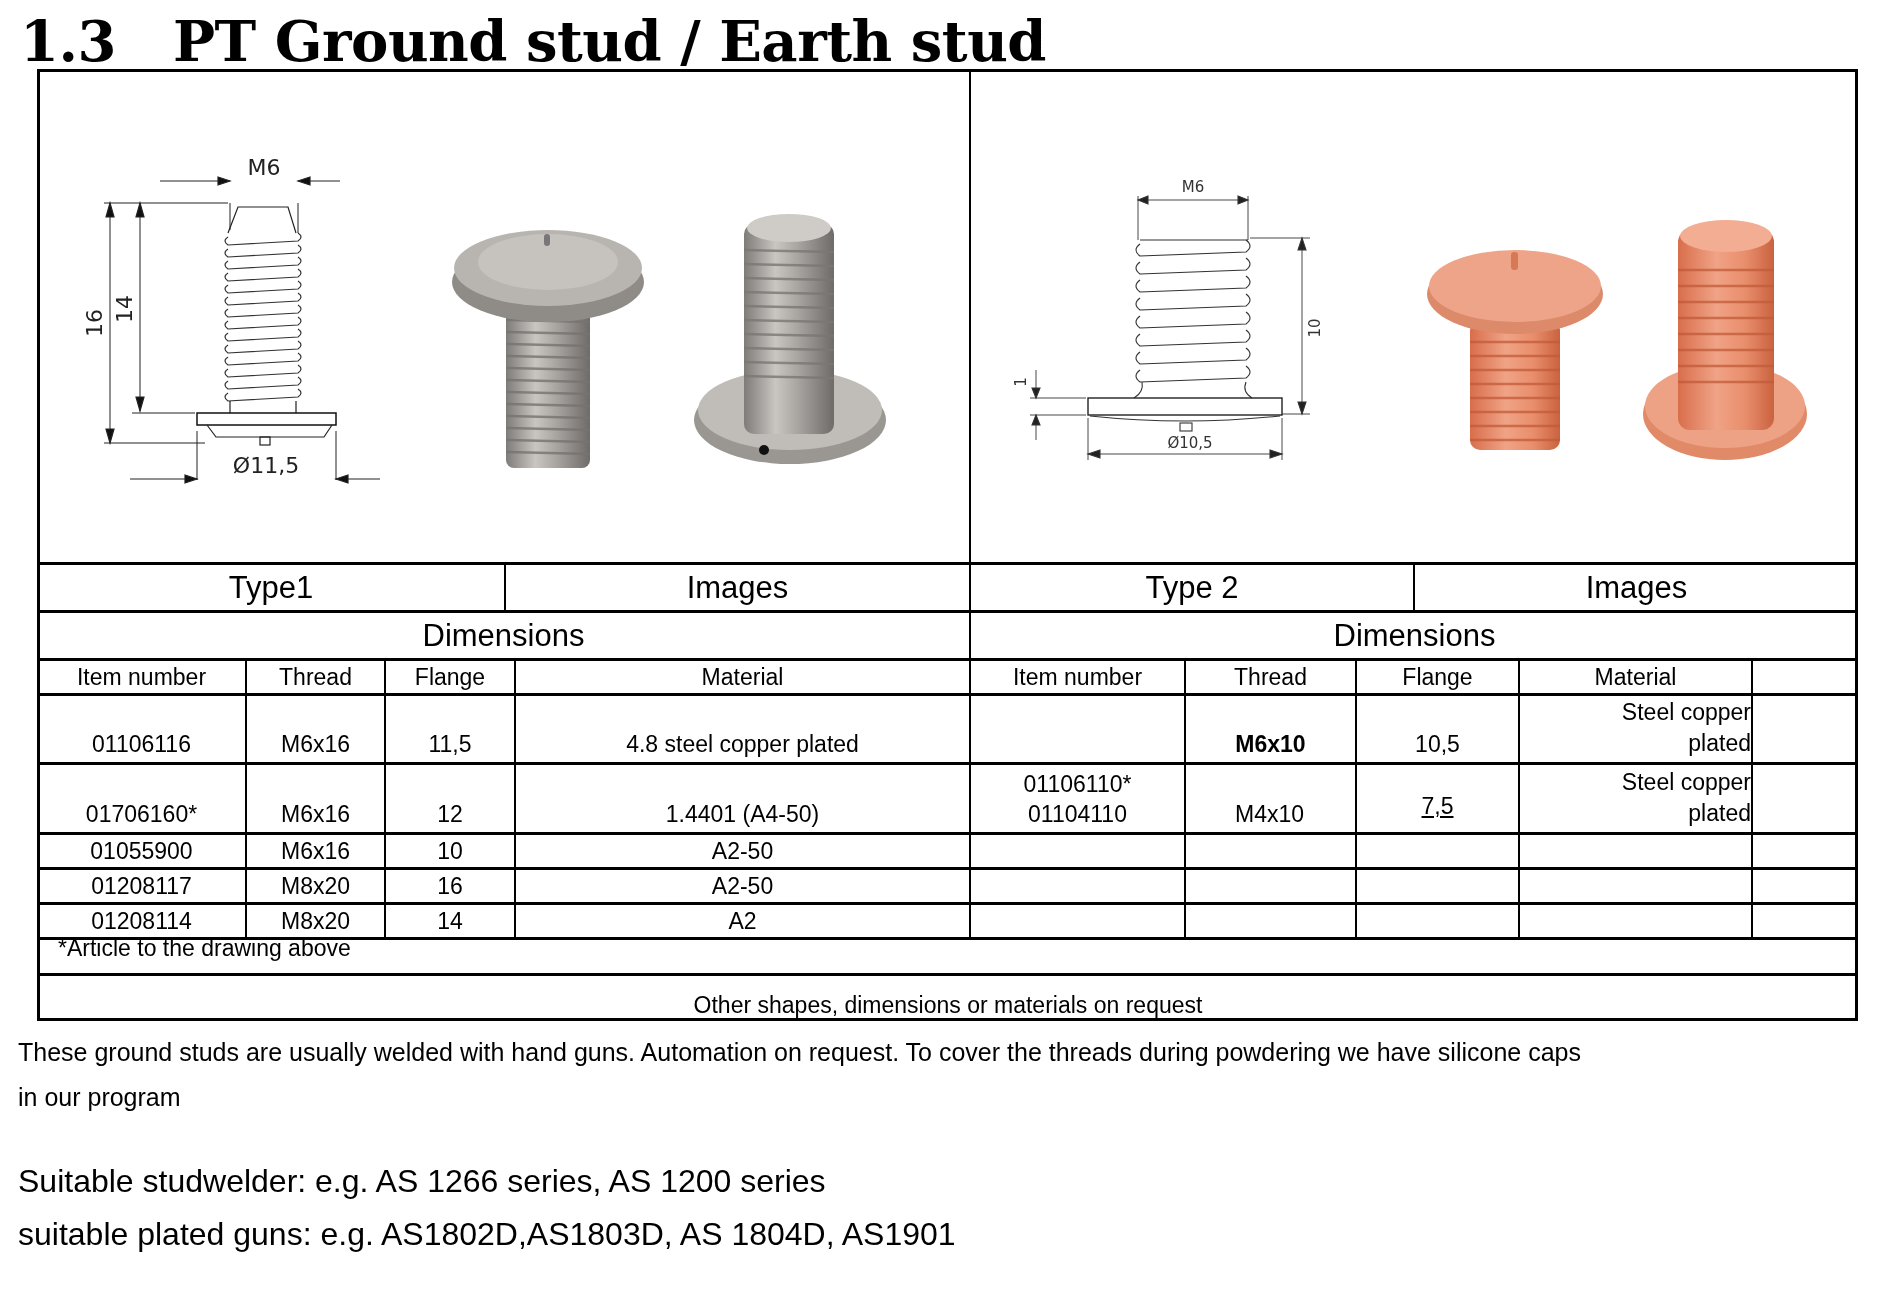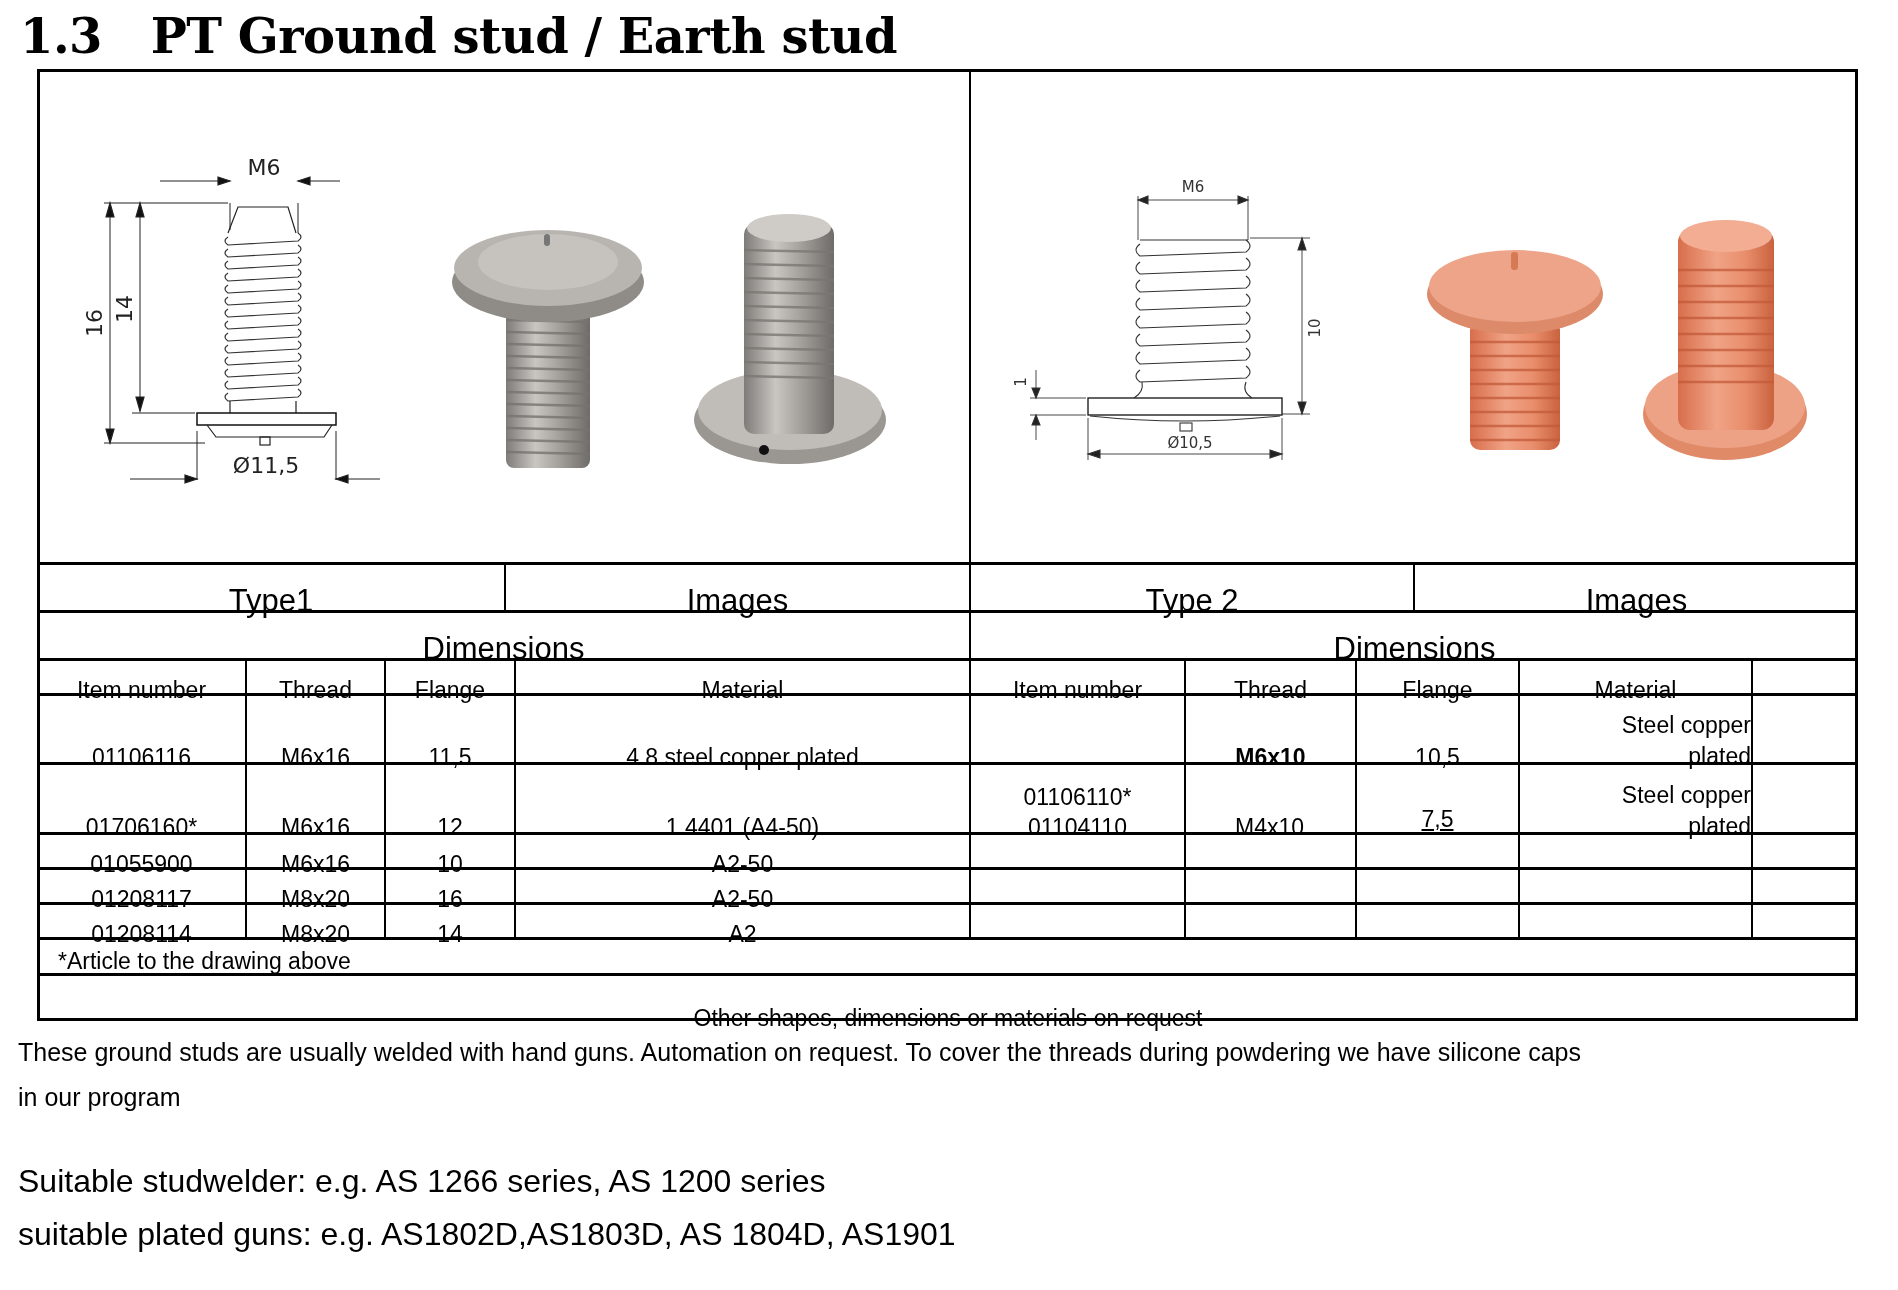--- a/index.html
+++ b/index.html
@@ -1,22 +1,22 @@
 <!DOCTYPE html>
 <html><head>
 <meta charset="utf-8">
 <style>
   html, body { margin:0; padding:0; background:#ffffff; }
   body { width:1898px; height:1290px; position:relative; overflow:hidden; color:#000; font-family:"Liberation Sans", "DejaVu Sans", sans-serif; }
   .abs { position:absolute; }
-  .title { left:20px; top:8px; font-family:"DejaVu Serif","Liberation Serif",serif; font-weight:bold; font-size:48px; letter-spacing:-0.5px; white-space:pre; }
+  .title { left:20px; top:8px; font-family:"DejaVu Serif","Liberation Serif",serif; font-weight:bold; font-size:56px; letter-spacing:-0.5px; white-space:pre; }
   .frame { position:absolute; left:37px; top:69px; width:1821px; height:952px; border:3px solid #000; box-sizing:border-box; }
   .hl { position:absolute; height:0; border-top:3px solid #000; }
   .vl { position:absolute; width:0; border-left:2px solid #000; }
-  .cell { position:absolute; display:flex; align-items:center; justify-content:center; text-align:center; font-size:23px; line-height:31px; white-space:nowrap;margin-top:13px; }
+  .cell { position:absolute; display:flex; align-items:center; justify-content:center; text-align:center; font-size:23px; line-height:31px; white-space:nowrap; }
   .cell.bottom { align-items:flex-end; padding-bottom:2px; box-sizing:border-box; }
   .cell.big { font-size:31px; }
   .cell.left { justify-content:flex-start; padding-left:18px; box-sizing:border-box; }
   .para { position:absolute; left:18px; font-size:25px; line-height:45px; }
   .para2 { position:absolute; left:18px; font-size:32px; line-height:52px; }
   svg { position:absolute; overflow:visible; }
 </style>
 </head>
 <body>
 

